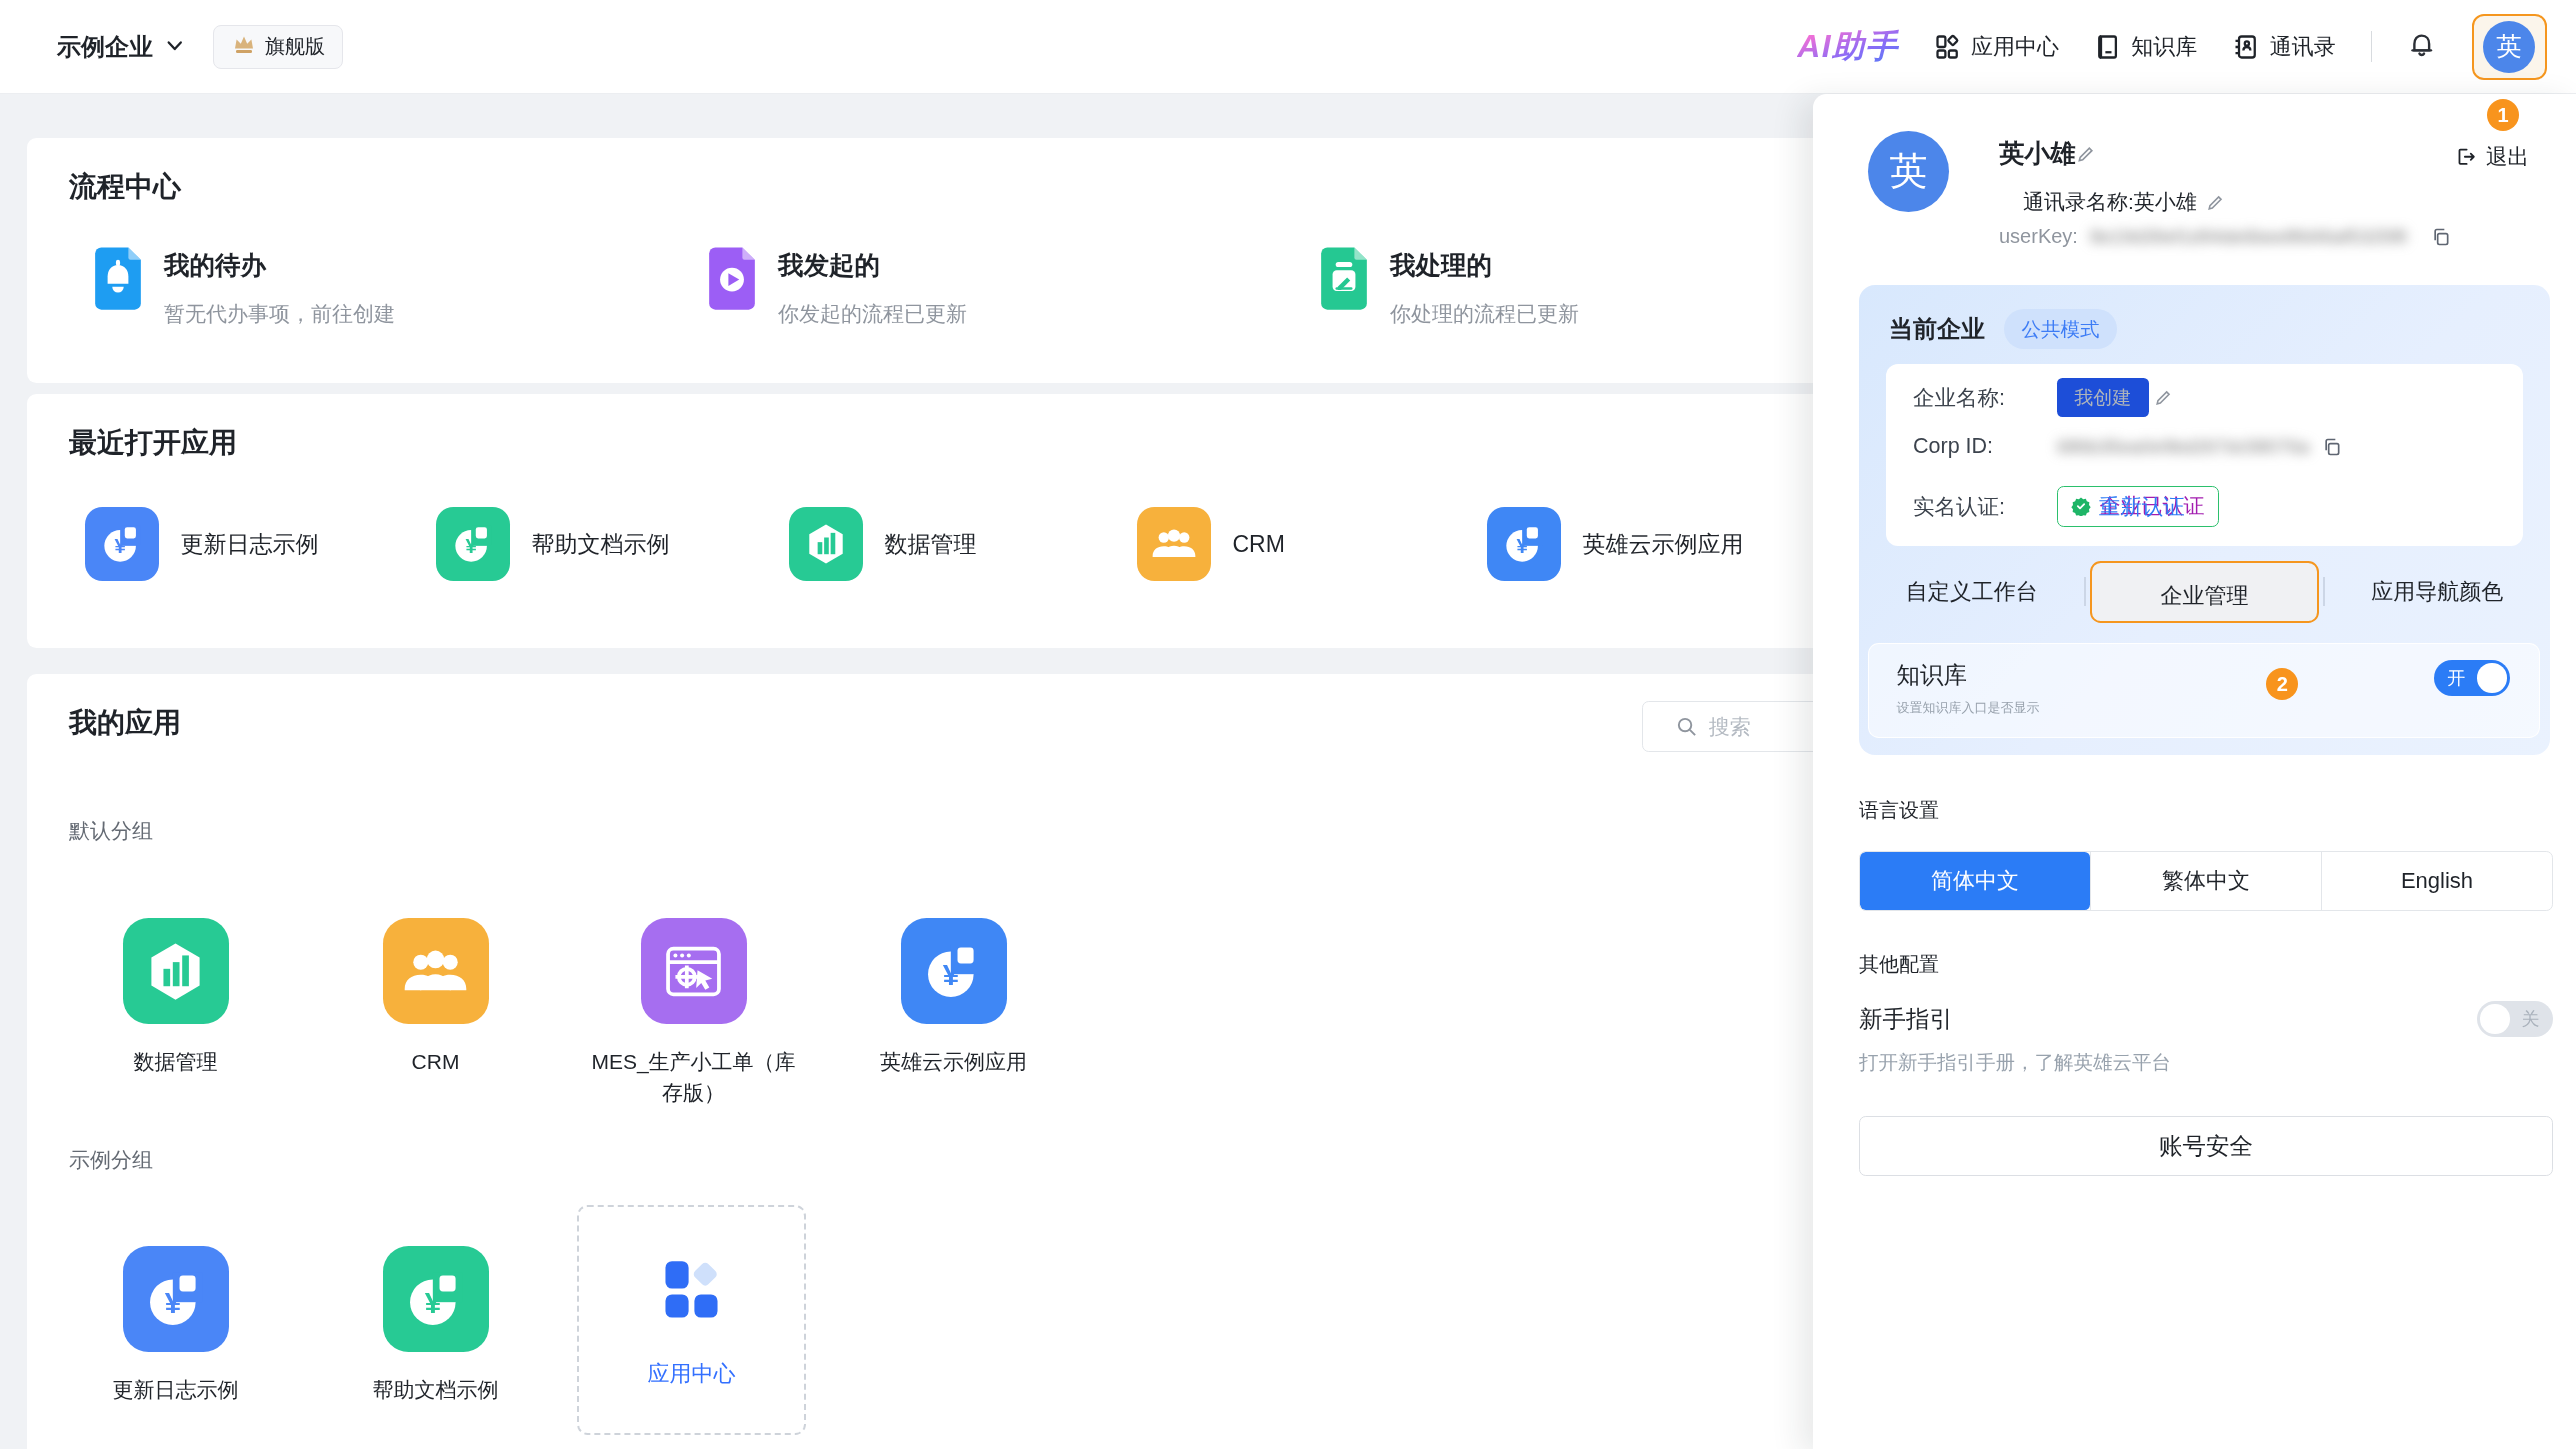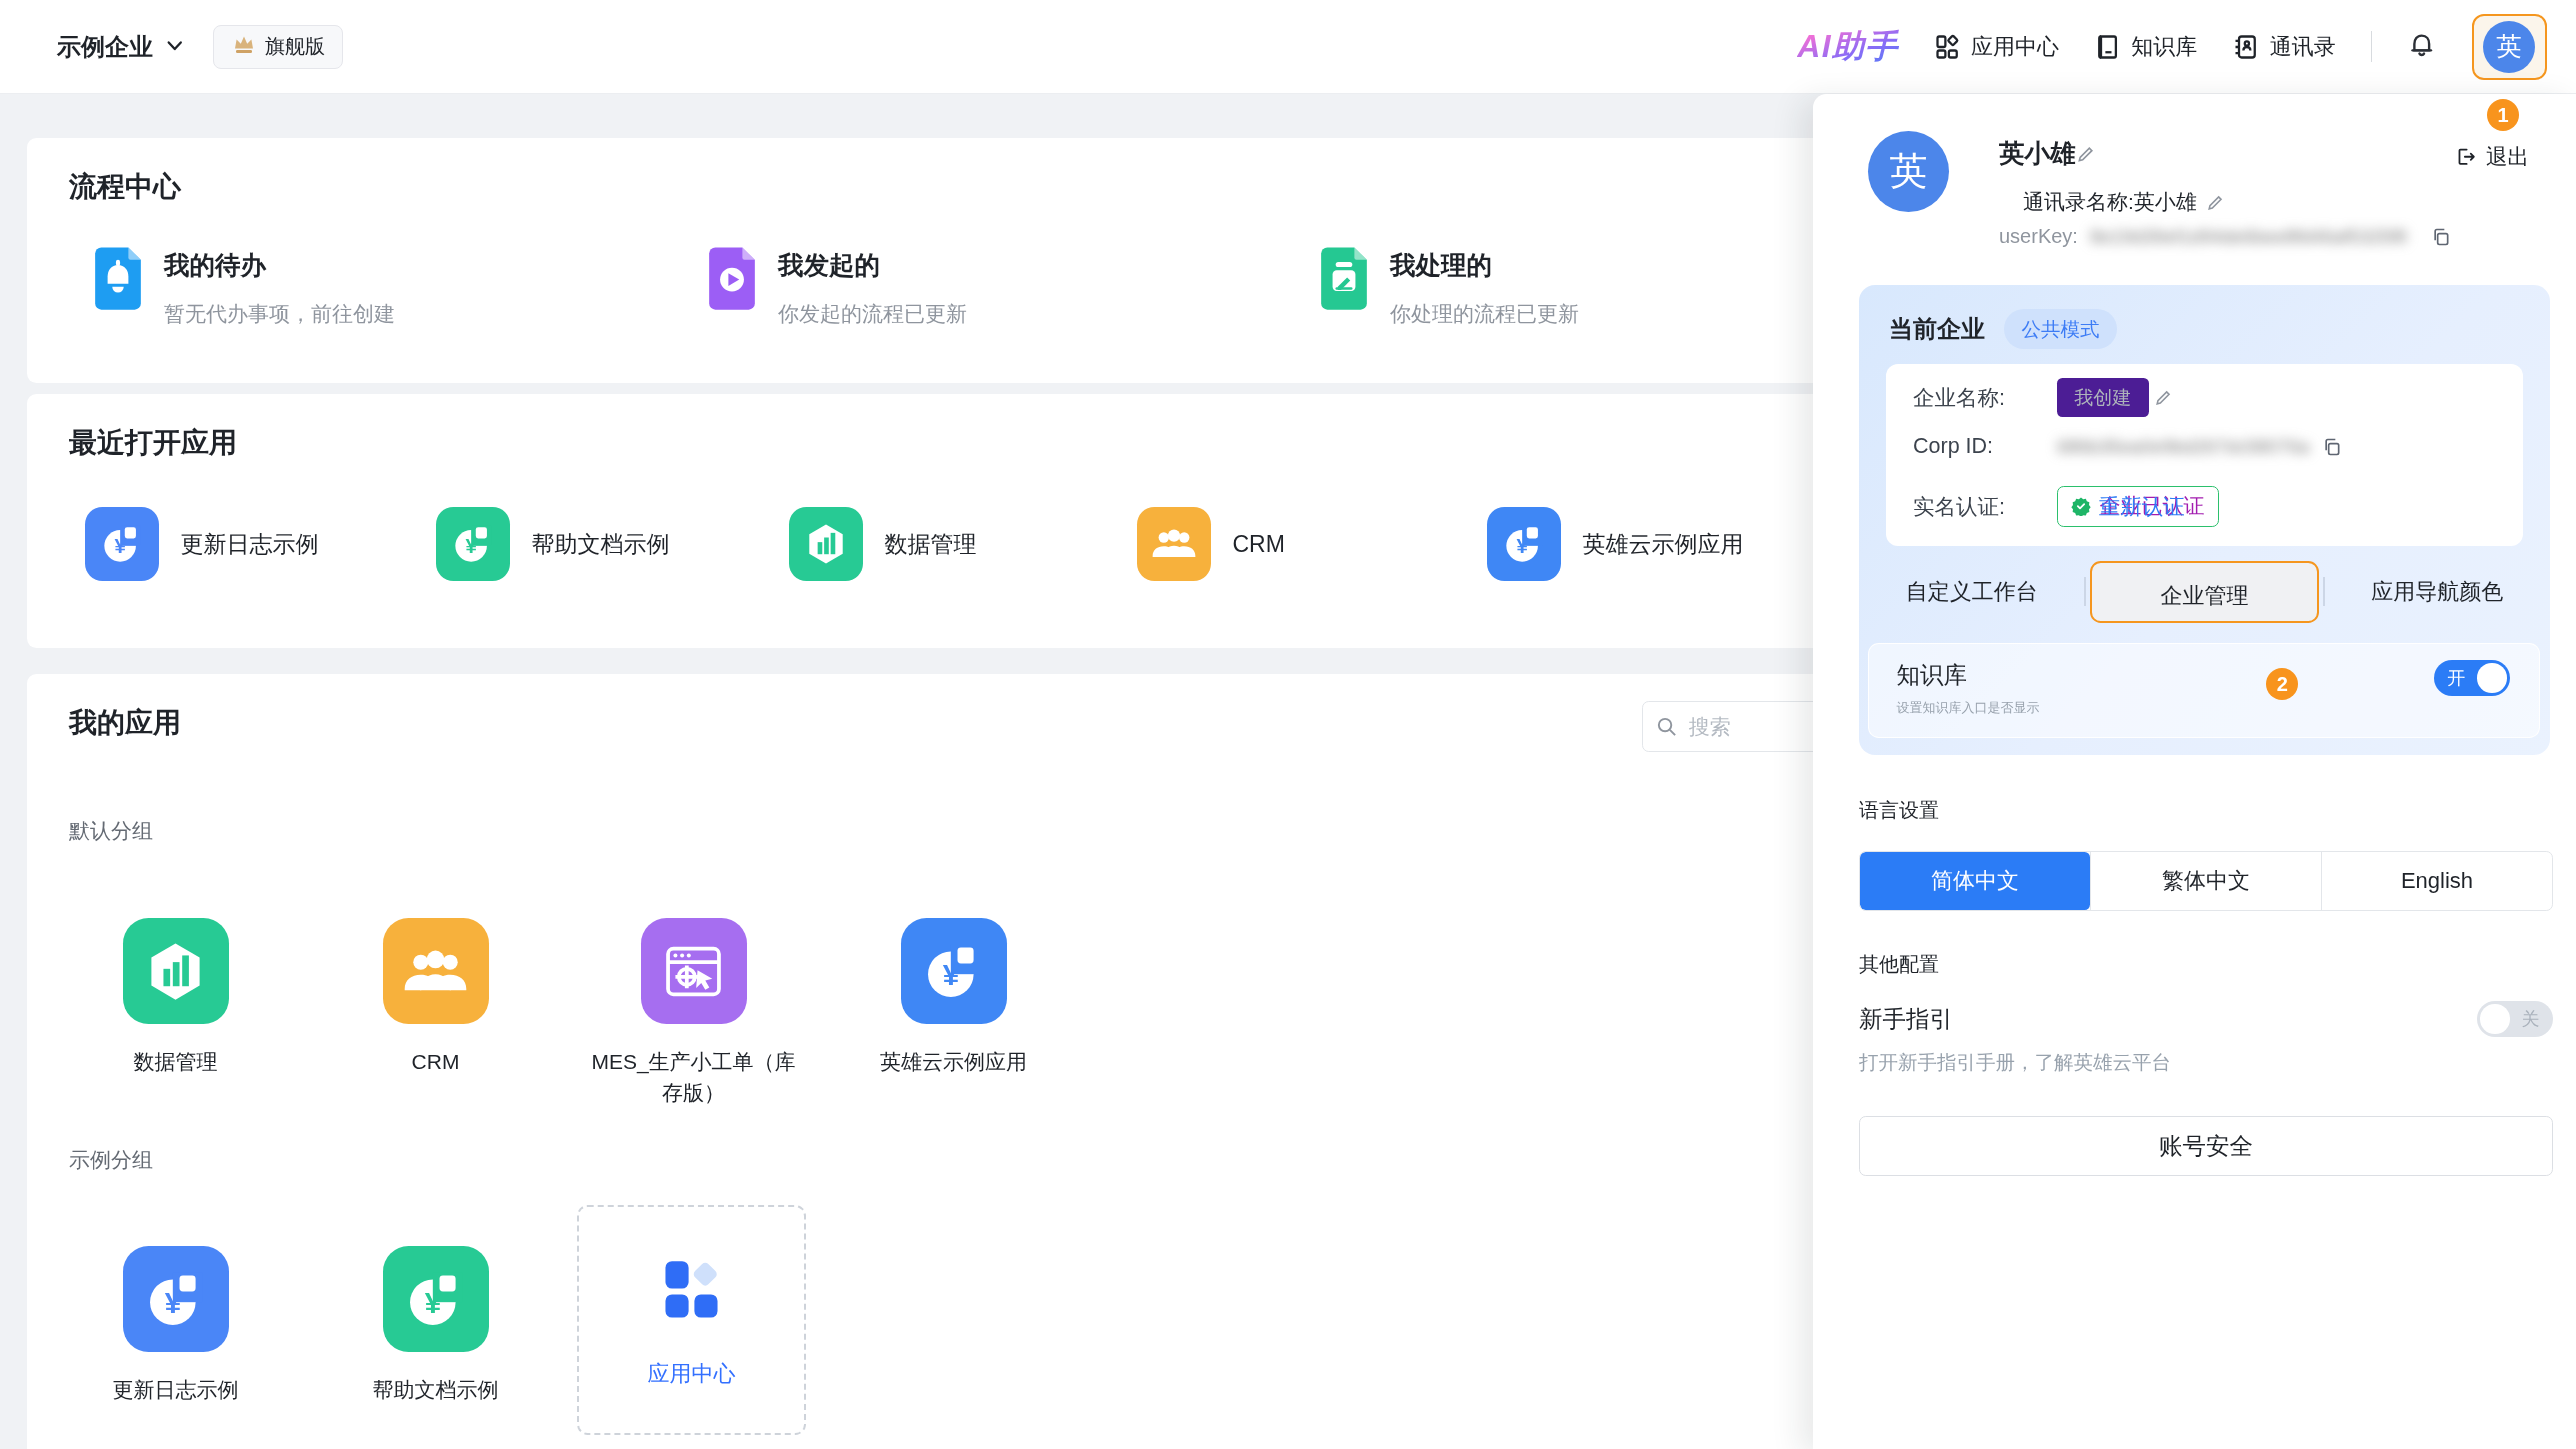--- a/index.html
+++ b/index.html
@@ -39,21 +39,21 @@
   .proc-title { font-size:25.5px; font-weight:600; margin-top:4px; }
   .proc-desc { font-size:21px; color:#8f959e; margin-top:17.4px; }
 
   .recent-item { position:absolute; top:113px; display:flex; align-items:center; gap:21.5px; cursor:pointer; }
   .tile { border-radius:17.4px; display:flex; align-items:center; justify-content:center; flex:0 0 auto; }
   .tile-sm { width:74px; height:74px; }
   .recent-label { font-size:23px; }
 
   .search-box { position:absolute; left:1615px; top:27px; width:268px; height:51px;
                 border:0.7px solid #e3e6ea; border-radius:6.7px; display:flex; align-items:center;
-                gap:10.7px; padding:0 12px; background:#fff; }
+                gap:10.7px; padding:0 32px; background:#fff; }
   .search-ph { font-size:21px; color:#b4bac2; }
   .group-label { position:absolute; left:42px; font-size:21px; color:#646a73; }
   .app-col { position:absolute; width:221px; display:flex; flex-direction:column; align-items:center; cursor:pointer; }
   .tile-lg { width:106px; height:106px; border-radius:25.5px; }
   .app-label { margin-top:21.5px; font-size:21px; text-align:center; line-height:1.5; max-width:208px; }
   .appcenter-card { position:absolute; left:550px; top:531px; width:229px; height:230px;
                     border:2px dashed #ced3da; border-radius:10.7px; display:flex; flex-direction:column;
                     align-items:center; justify-content:center; gap:27px; cursor:pointer; }
   .appcenter-label { font-size:22px; color:#3370ff; }
 
@@ -75,21 +75,21 @@
   .blurred { filter:blur(6px); user-select:none; color:#777; font-size:19px; }
 
   .org-card { position:absolute; left:46px; top:191px; width:691px; height:470px; border-radius:16px;
               background:linear-gradient(135deg,#d8e8fd 0%,#e6effe 55%,#eaf2fe 100%); }
   .oc-head { position:absolute; left:30px; top:24px; display:flex; align-items:center; gap:19px; }
   .oc-title { font-size:24px; font-weight:700; }
   .mode-pill { background:#cfe1fc; color:#3d7cf5; font-size:19.5px; padding:6.7px 17.4px; border-radius:670px; }
   .oc-white { position:absolute; left:27px; top:79px; width:637px; height:182px; background:#fff; border-radius:12px; }
   .oc-row { position:absolute; left:27px; display:flex; align-items:center; font-size:21.5px; }
   .oc-label { width:144px; color:#3c434d; }
-  .mine-tag { position:absolute; right:24px; background:#4c1d95; color:#aeb4bb; font-size:19px;
+  .mine-tag { position:absolute; right:24px; background:#1d4ed8; color:#aeb4bb; font-size:19px;
               padding:6.7px 17.4px; border-radius:5.4px; }
   .copy-ic { margin-left:12px; cursor:pointer; }
   .cert-badge { display:flex; align-items:center; gap:8px; border:1.3px solid #2bc06c; color:#a21caf;
                 font-size:21px; padding:5.4px 13.4px; border-radius:6.7px; background:#fff; }
   .recert { position:absolute; right:34px; color:#2f7cf6; font-size:21.5px; cursor:pointer; }
 
   .tabs-row { position:absolute; left:0; top:271px; width:691px; height:71px; display:flex; align-items:center; }
   .tab-cell { flex:1; text-align:center; font-size:22px; color:#1f2329; cursor:pointer; position:relative; }
   .tab-sep { width:1.3px; height:29.5px; background:#ccd6e6; }
   .tab-active { margin:0 4px; height:62px; line-height:66px; background:#f0f1f3; border-radius:10.7px;

